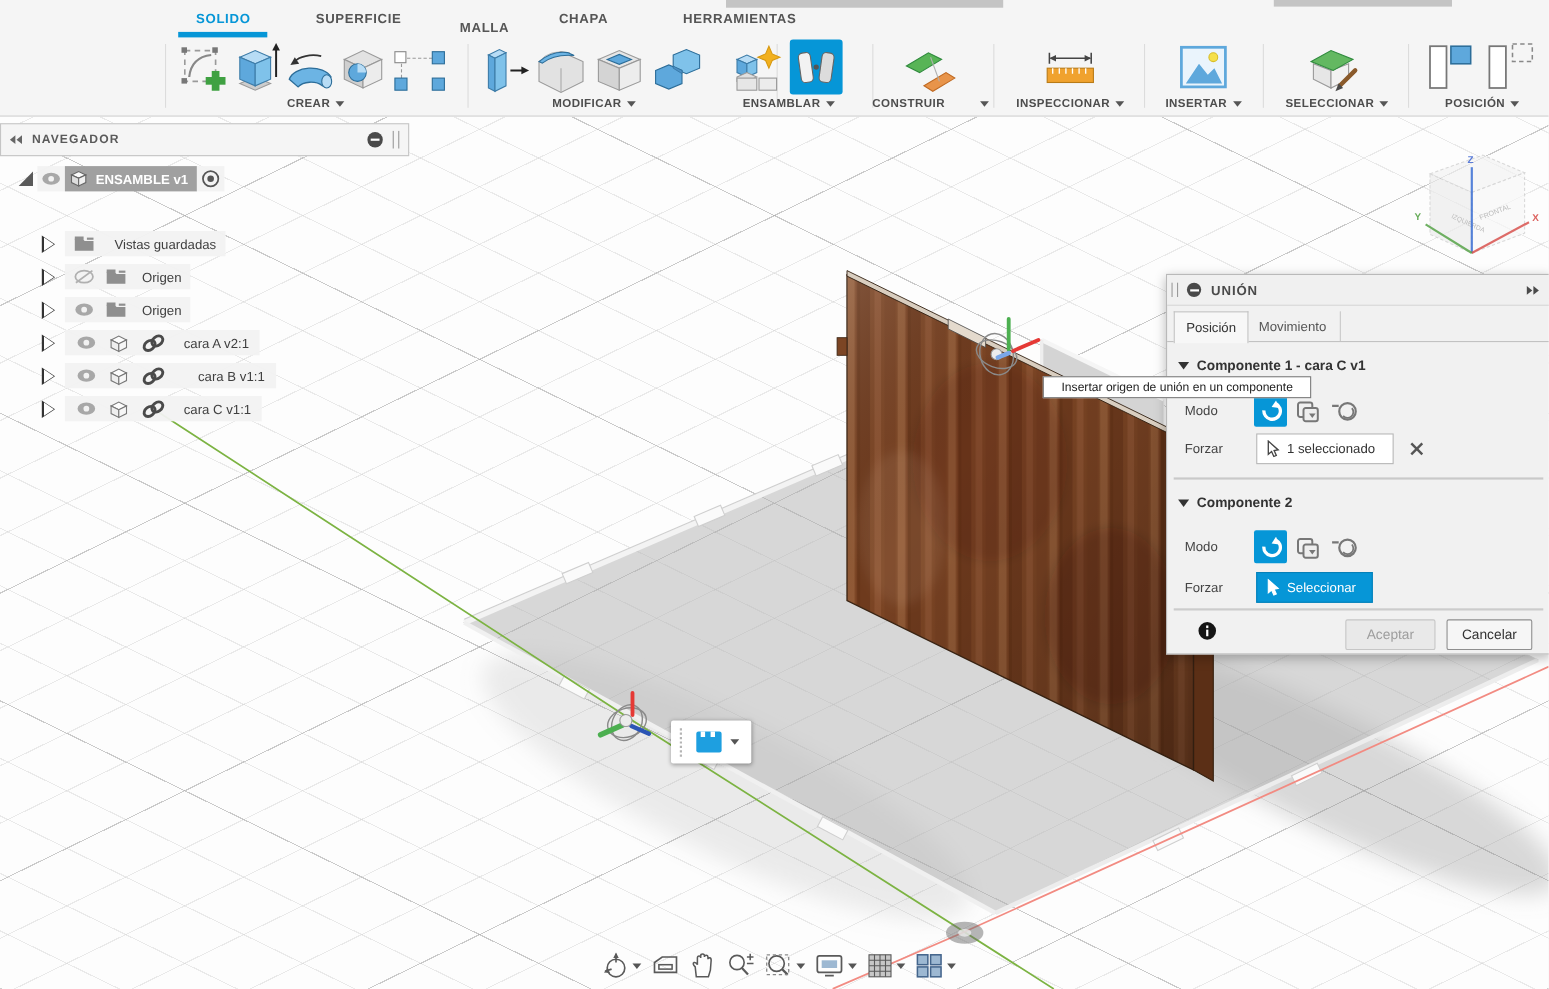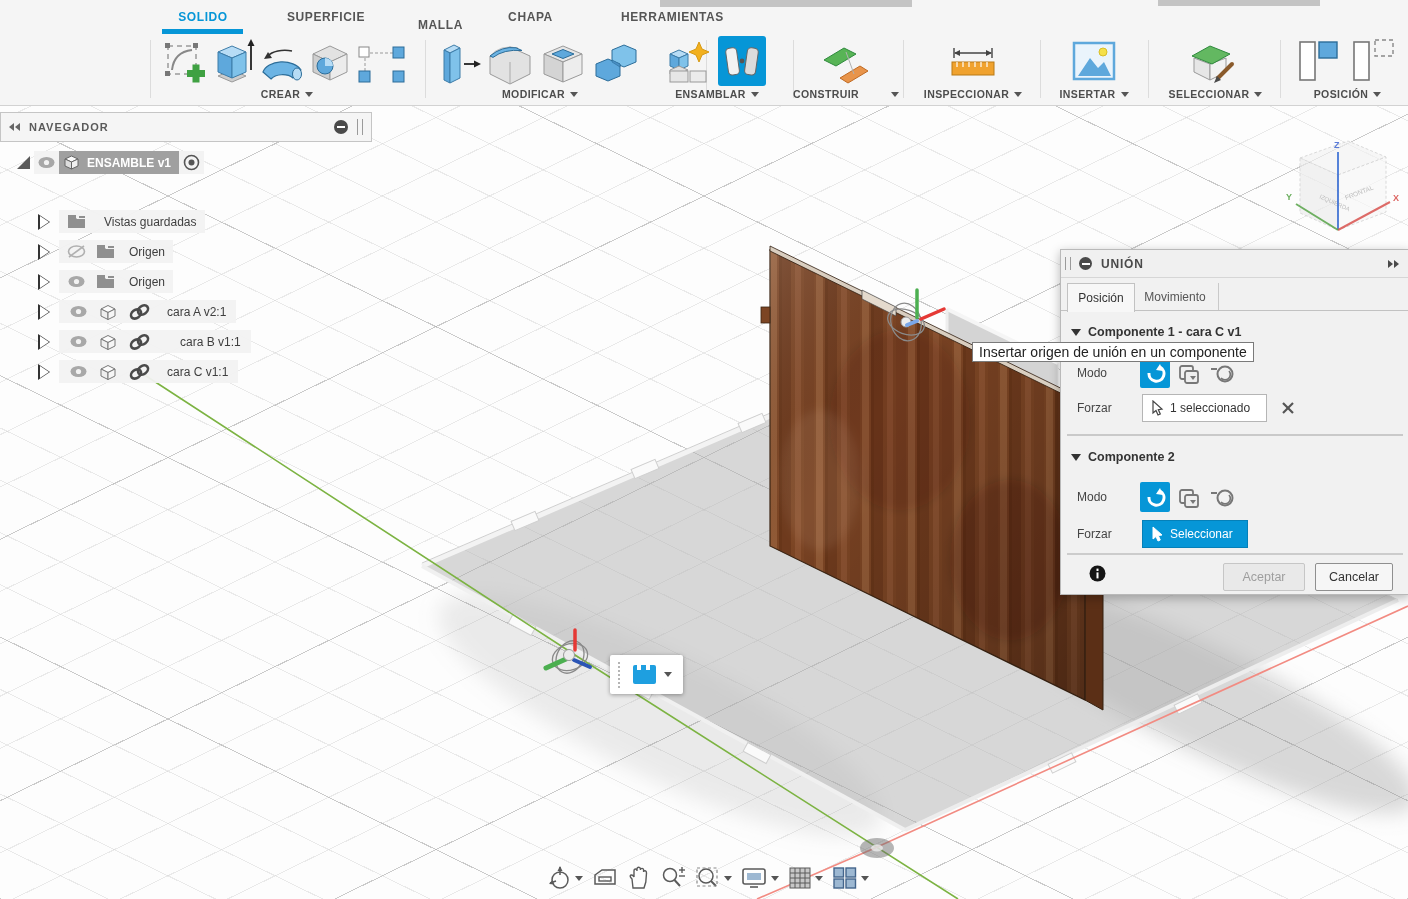--- a/index.html
+++ b/index.html
@@ -56,21 +56,21 @@
   .dtab.active{background:#f7f7f7;border:1px solid #c2c2c2;border-bottom:none;color:#333;z-index:2;height:28px;}
   .sechdr{position:absolute;display:flex;align-items:center;gap:7px;font-size:12.5px;font-weight:bold;color:#333;}
   .tri-dn{width:0;height:0;border-left:5px solid transparent;border-right:5px solid transparent;border-top:7px solid #333;}
   .flabel{position:absolute;font-size:12px;color:#444;}
   .modebtn{position:absolute;display:flex;align-items:center;justify-content:center;}
   .selbtn{position:absolute;display:flex;align-items:center;gap:6px;font-size:12px;padding-left:8px;box-sizing:border-box;}
   .ddiv{position:absolute;left:6px;width:336px;height:2px;background:#c9c9c9;}
   .dbtn{position:absolute;height:26px;display:flex;align-items:center;justify-content:center;font-size:12.5px;border-radius:2px;}
   
   #tooltip{left:948px;top:342px;height:16px;background:#fff;border:1px solid #7a7a7a;z-index:60;
-     display:flex;align-items:center;padding:1px 6px;font-size:14px;color:#222;white-space:nowrap;margin-left:24px;}
+     display:flex;align-items:center;padding:1px 16px;font-size:11px;color:#222;white-space:nowrap;}
   
   #minitb{left:610px;top:655px;width:73px;height:39px;background:#fff;border-radius:2px;
      box-shadow:0 1px 4px rgba(0,0,0,.35);z-index:20;display:flex;align-items:center;}
   .dotcol{width:3px;height:26px;border-left:2px dotted #b5b5b5;margin-left:8px;}
   
   #navtools{left:548px;top:862px;height:32px;display:flex;align-items:center;gap:9px;z-index:30;}
   .ntitem{display:flex;align-items:center;gap:3px;}
 </style>
 </head>
 <body>

